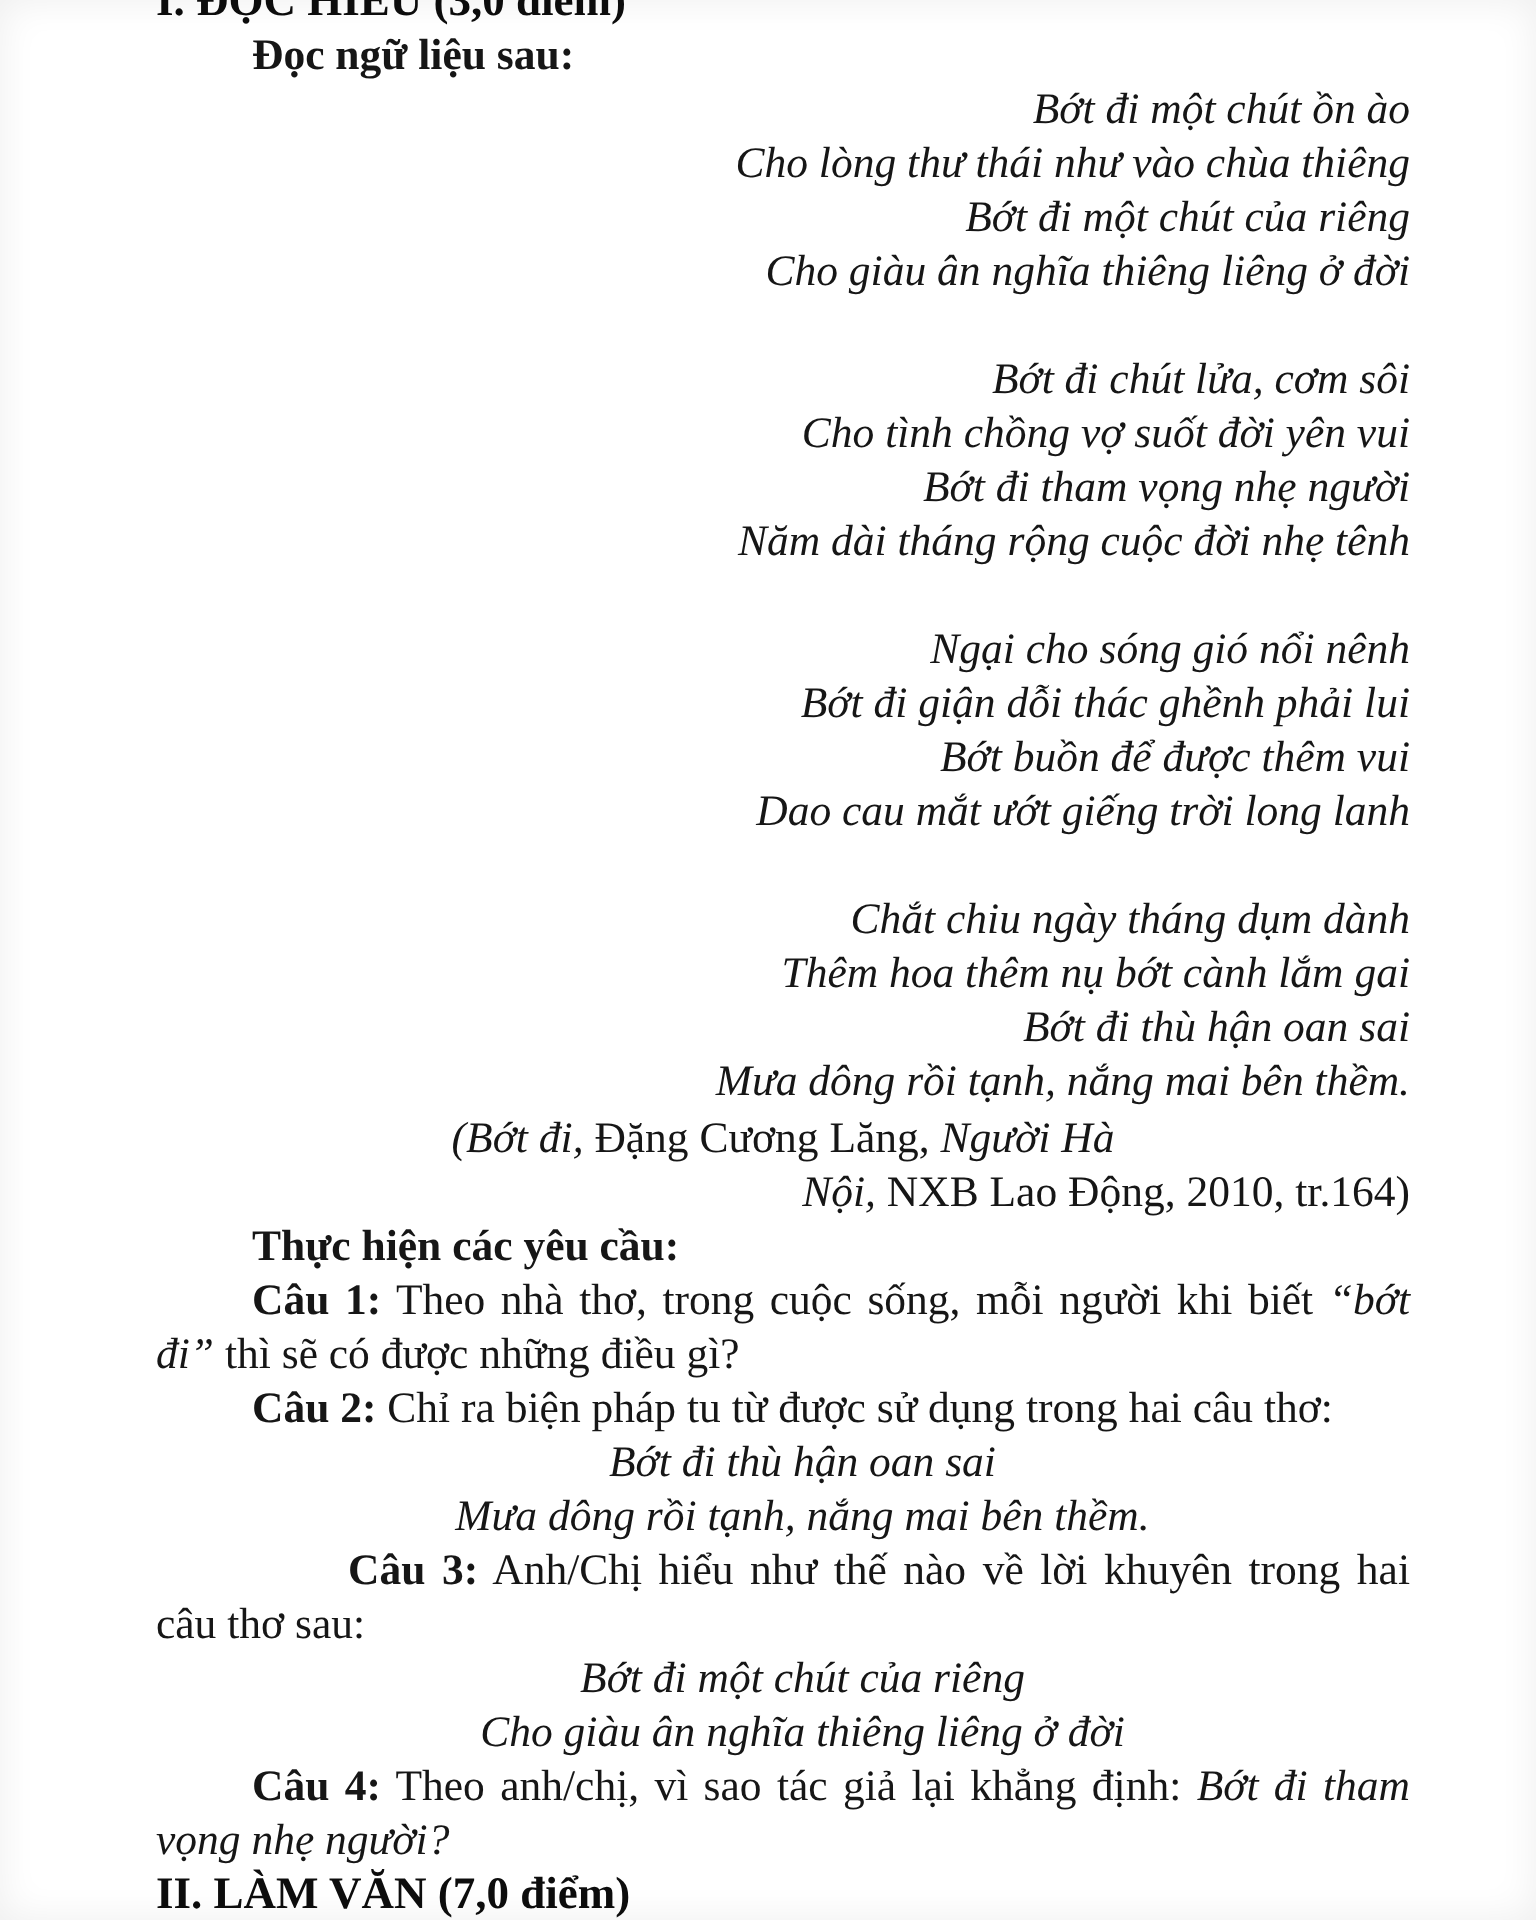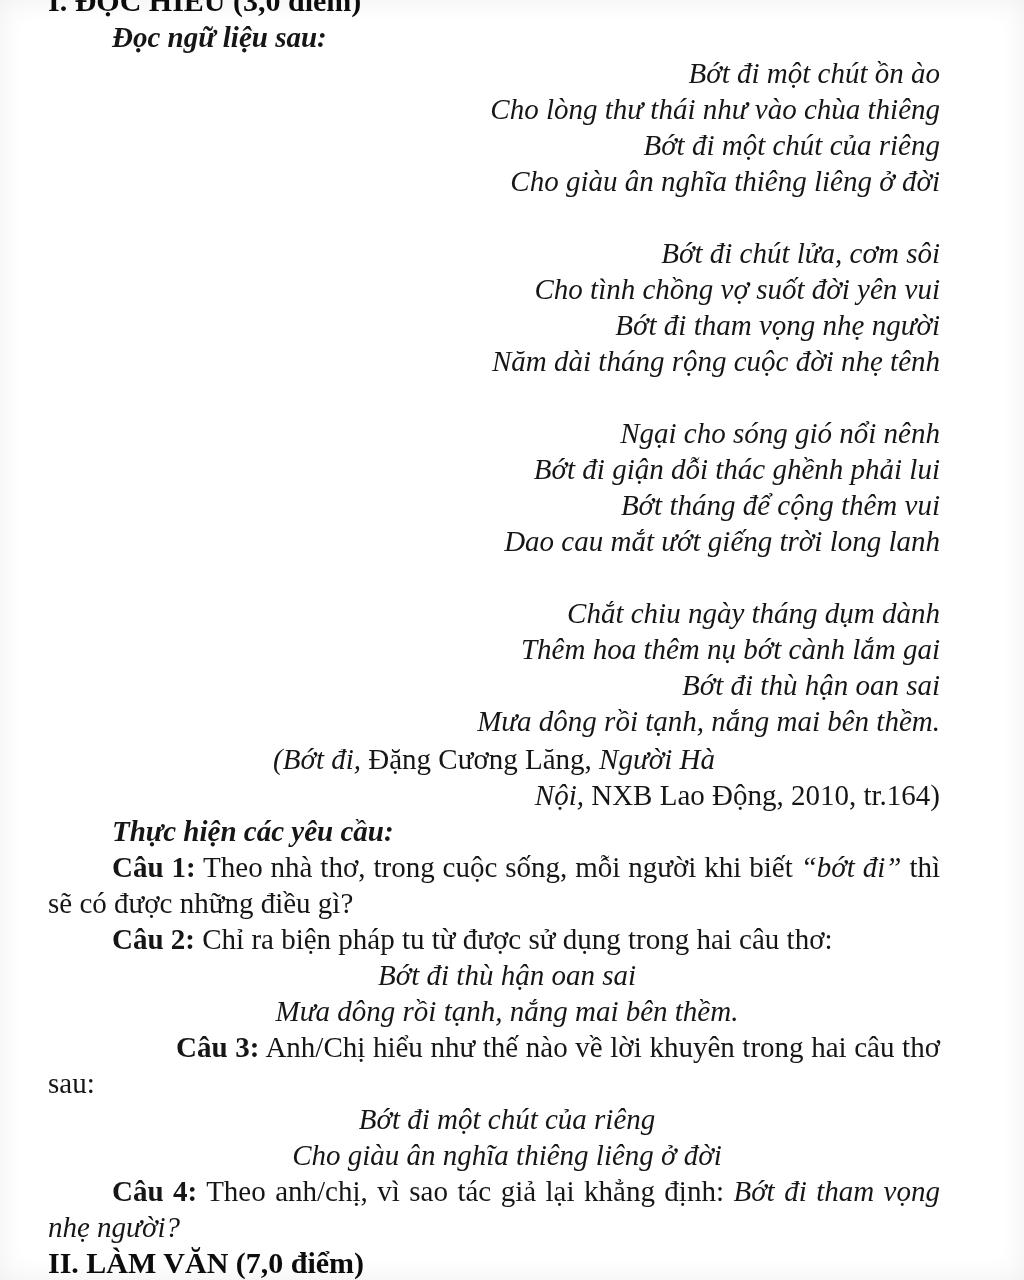--- a/index.html
+++ b/index.html
@@ -12,21 +12,21 @@
     height: 1280px;
     overflow: hidden;
     font-family: "Liberation Serif", "DejaVu Serif", serif;
     color: #161616;
     position: relative;
   }
   .page {
     position: relative;
     width: 1024px;
     height: 1280px;
-    padding: 0 84px 0 48px;
+    padding: 0 84px 0 104px;
     box-sizing: border-box;
     overflow: hidden;
   }
   
   .page::after {
     content: "";
     position: absolute;
     inset: 0;
     pointer-events: none;
     box-shadow: inset 0 0 26px rgba(0,0,0,0.07);
@@ -36,21 +36,20 @@
     font-size: 30px;
     line-height: 36px;
     color: #0d0d0d;
     white-space: nowrap;
   }
   .clip-top {
     margin-top: -17px; 
   }
   .lead {
     font-weight: bold;
-    font-style: italic;
     font-size: 29px;
     line-height: 36px;
     padding-left: 64px;
   }
   .poem {
     font-style: italic;
     font-size: 29px;
     line-height: 36px;
     text-align: right;
     padding-left: 26px; 
@@ -100,21 +99,21 @@
     </div>
     <div class="stanza">
       <div class="pline">Bớt đi chút lửa, cơm sôi</div>
       <div class="pline">Cho tình chồng vợ suốt đời yên vui</div>
       <div class="pline">Bớt đi tham vọng nhẹ người</div>
       <div class="pline">Năm dài tháng rộng cuộc đời nhẹ tênh</div>
     </div>
     <div class="stanza">
       <div class="pline">Ngại cho sóng gió nổi nênh</div>
       <div class="pline">Bớt đi giận dỗi thác ghềnh phải lui</div>
-      <div class="pline">Bớt tháng để cộng thêm vui</div>
+      <div class="pline">Bớt buồn để được thêm vui</div>
       <div class="pline">Dao cau mắt ướt giếng trời long lanh</div>
     </div>
     <div class="stanza">
       <div class="pline">Chắt chiu ngày tháng dụm dành</div>
       <div class="pline">Thêm hoa thêm nụ bớt cành lắm gai</div>
       <div class="pline">Bớt đi thù hận oan sai</div>
       <div class="pline">Mưa dông rồi tạnh, nắng mai bên thềm.</div>
     </div>
   </div>
 

